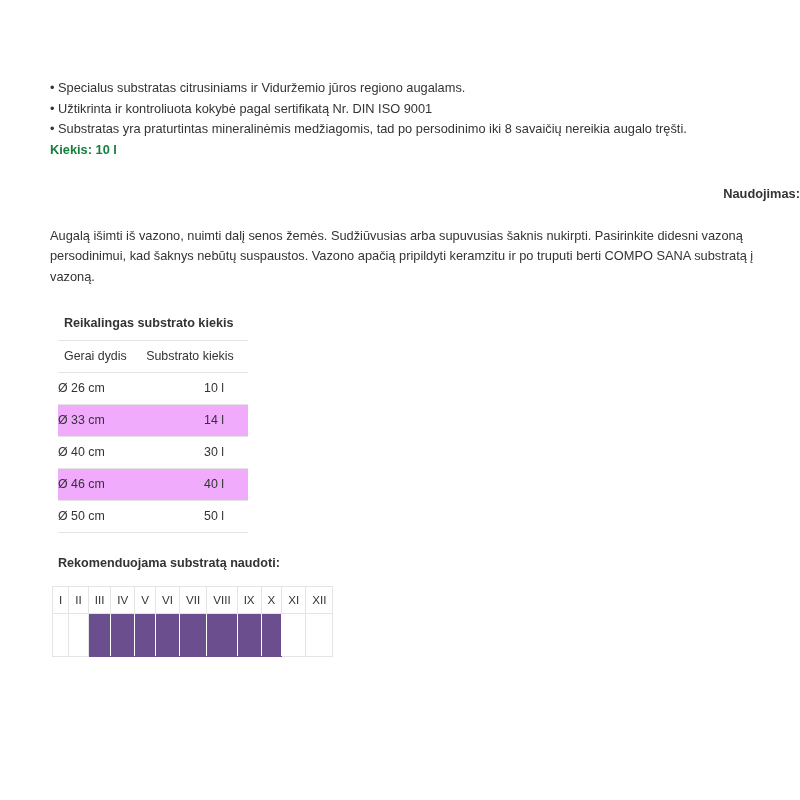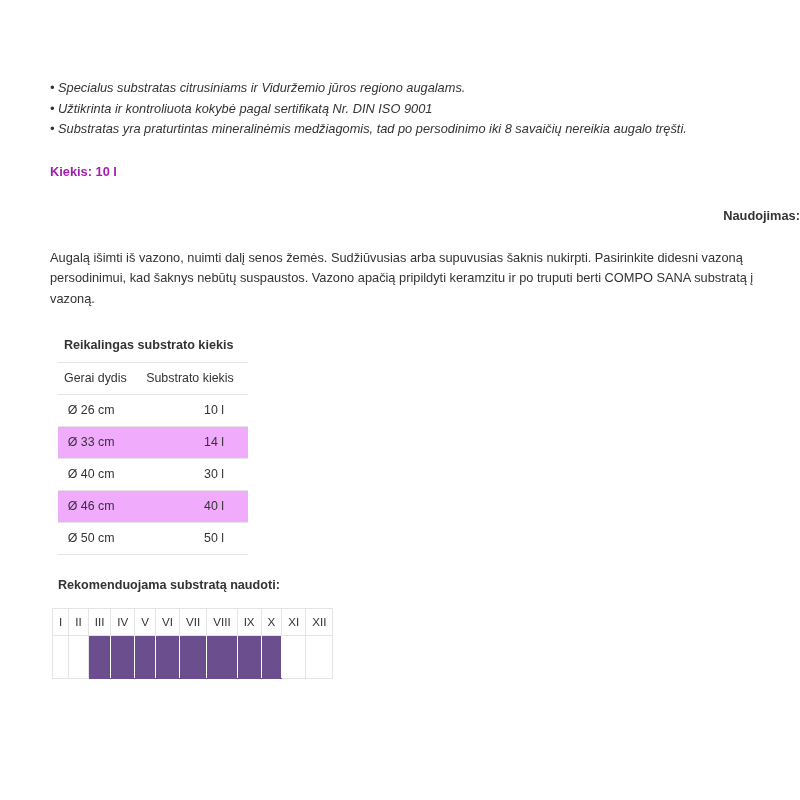--- a/index.html
+++ b/index.html
@@ -22,36 +22,34 @@
     box-sizing: border-box;
     padding: 78px 0 0 50px;
   }
 
   
   .bullets {
     width: 700px;
     font-size: 12.8px;
     line-height: 20.5px;
     color: #333333;
-    font-style: italic;
   }
   .bullet {
     display: block;
     margin: 0;
     padding: 0;
     white-space: normal;
   }
 
   
   .kiekis {
-    margin-top: 22px;
     font-size: 12.8px;
     font-weight: bold;
     line-height: 20px;
-    color: #a21caf;
+    color: #15803d;
   }
   .naudojimas {
     margin-top: 24px;
     font-size: 12.8px;
     font-weight: bold;
     line-height: 20px;
     color: #333333;
     text-align: right;
   }
 
@@ -93,21 +91,21 @@
   }
   table.subtbl th {
     text-align: left;
     padding-left: 6px;
     white-space: nowrap;
   }
   table.subtbl th.c2 {
     padding-left: 8px;
   }
   table.subtbl td.c1 {
-    text-align: center;
+    text-align: left;
     padding-left: 0;
     padding-right: 14px;
     white-space: nowrap;
   }
   table.subtbl td.c2 {
     text-align: right;
     padding-right: 24px;
     white-space: nowrap;
   }
   table.subtbl tr.alt td {

